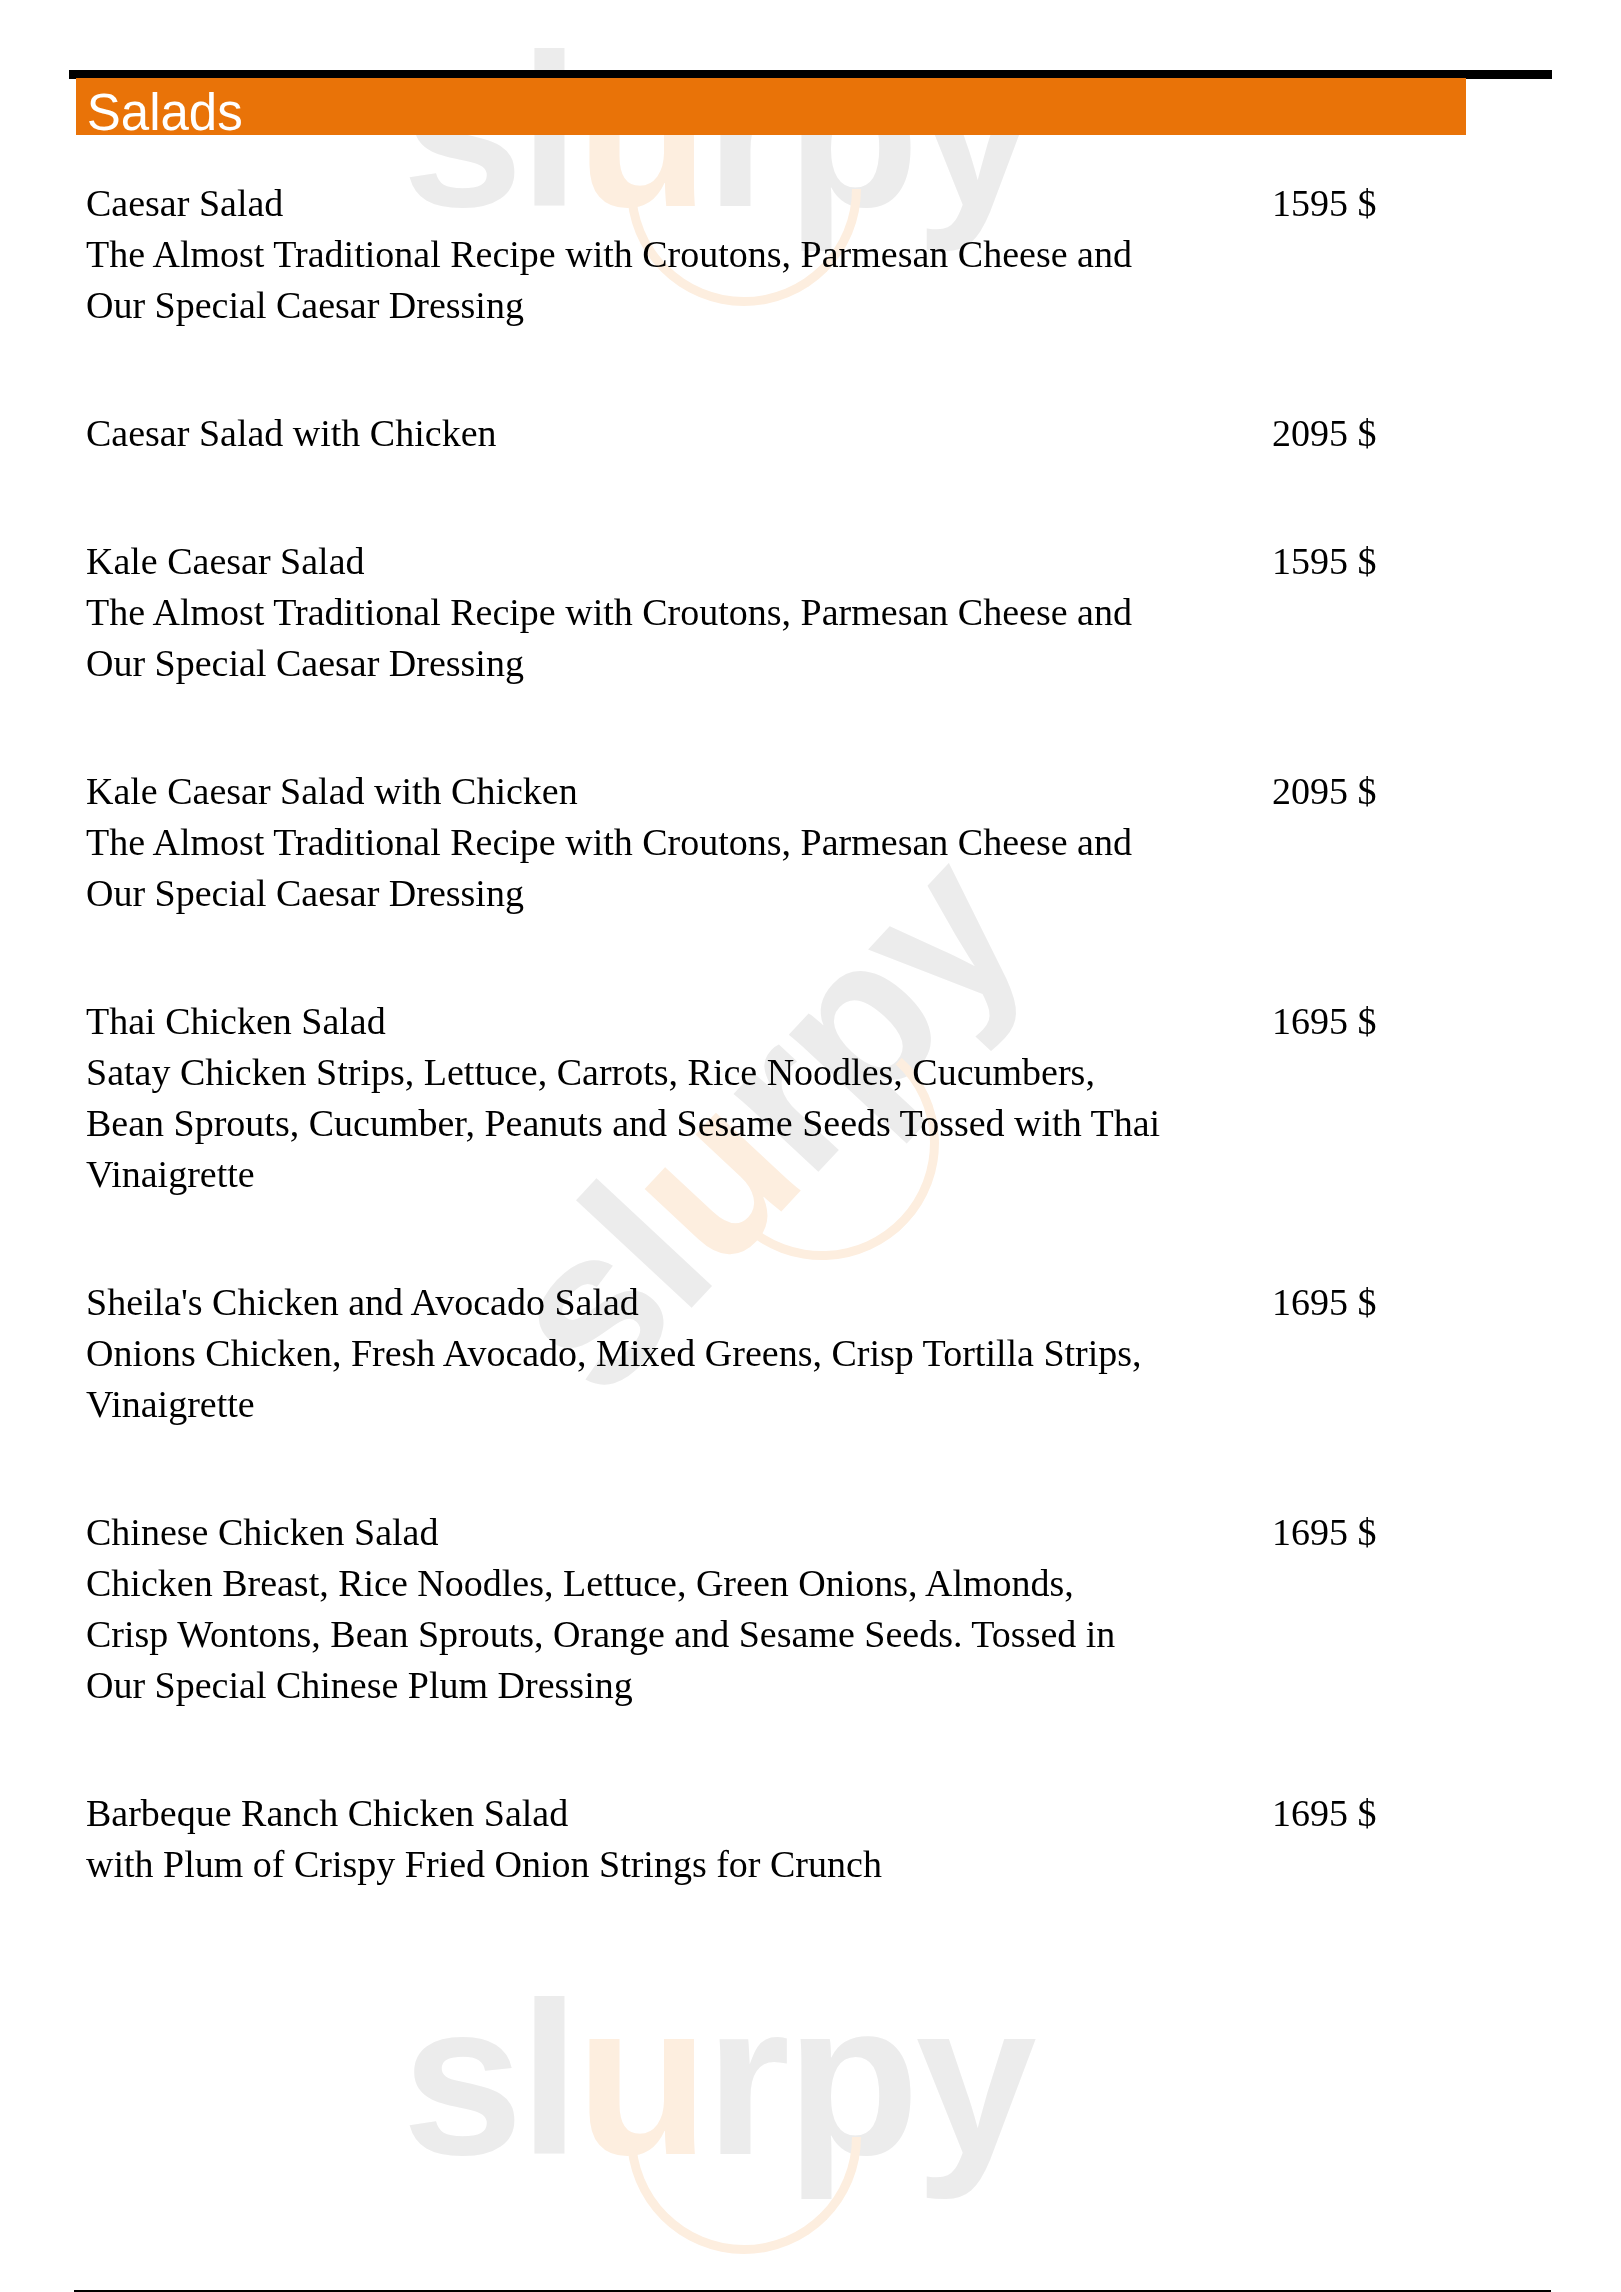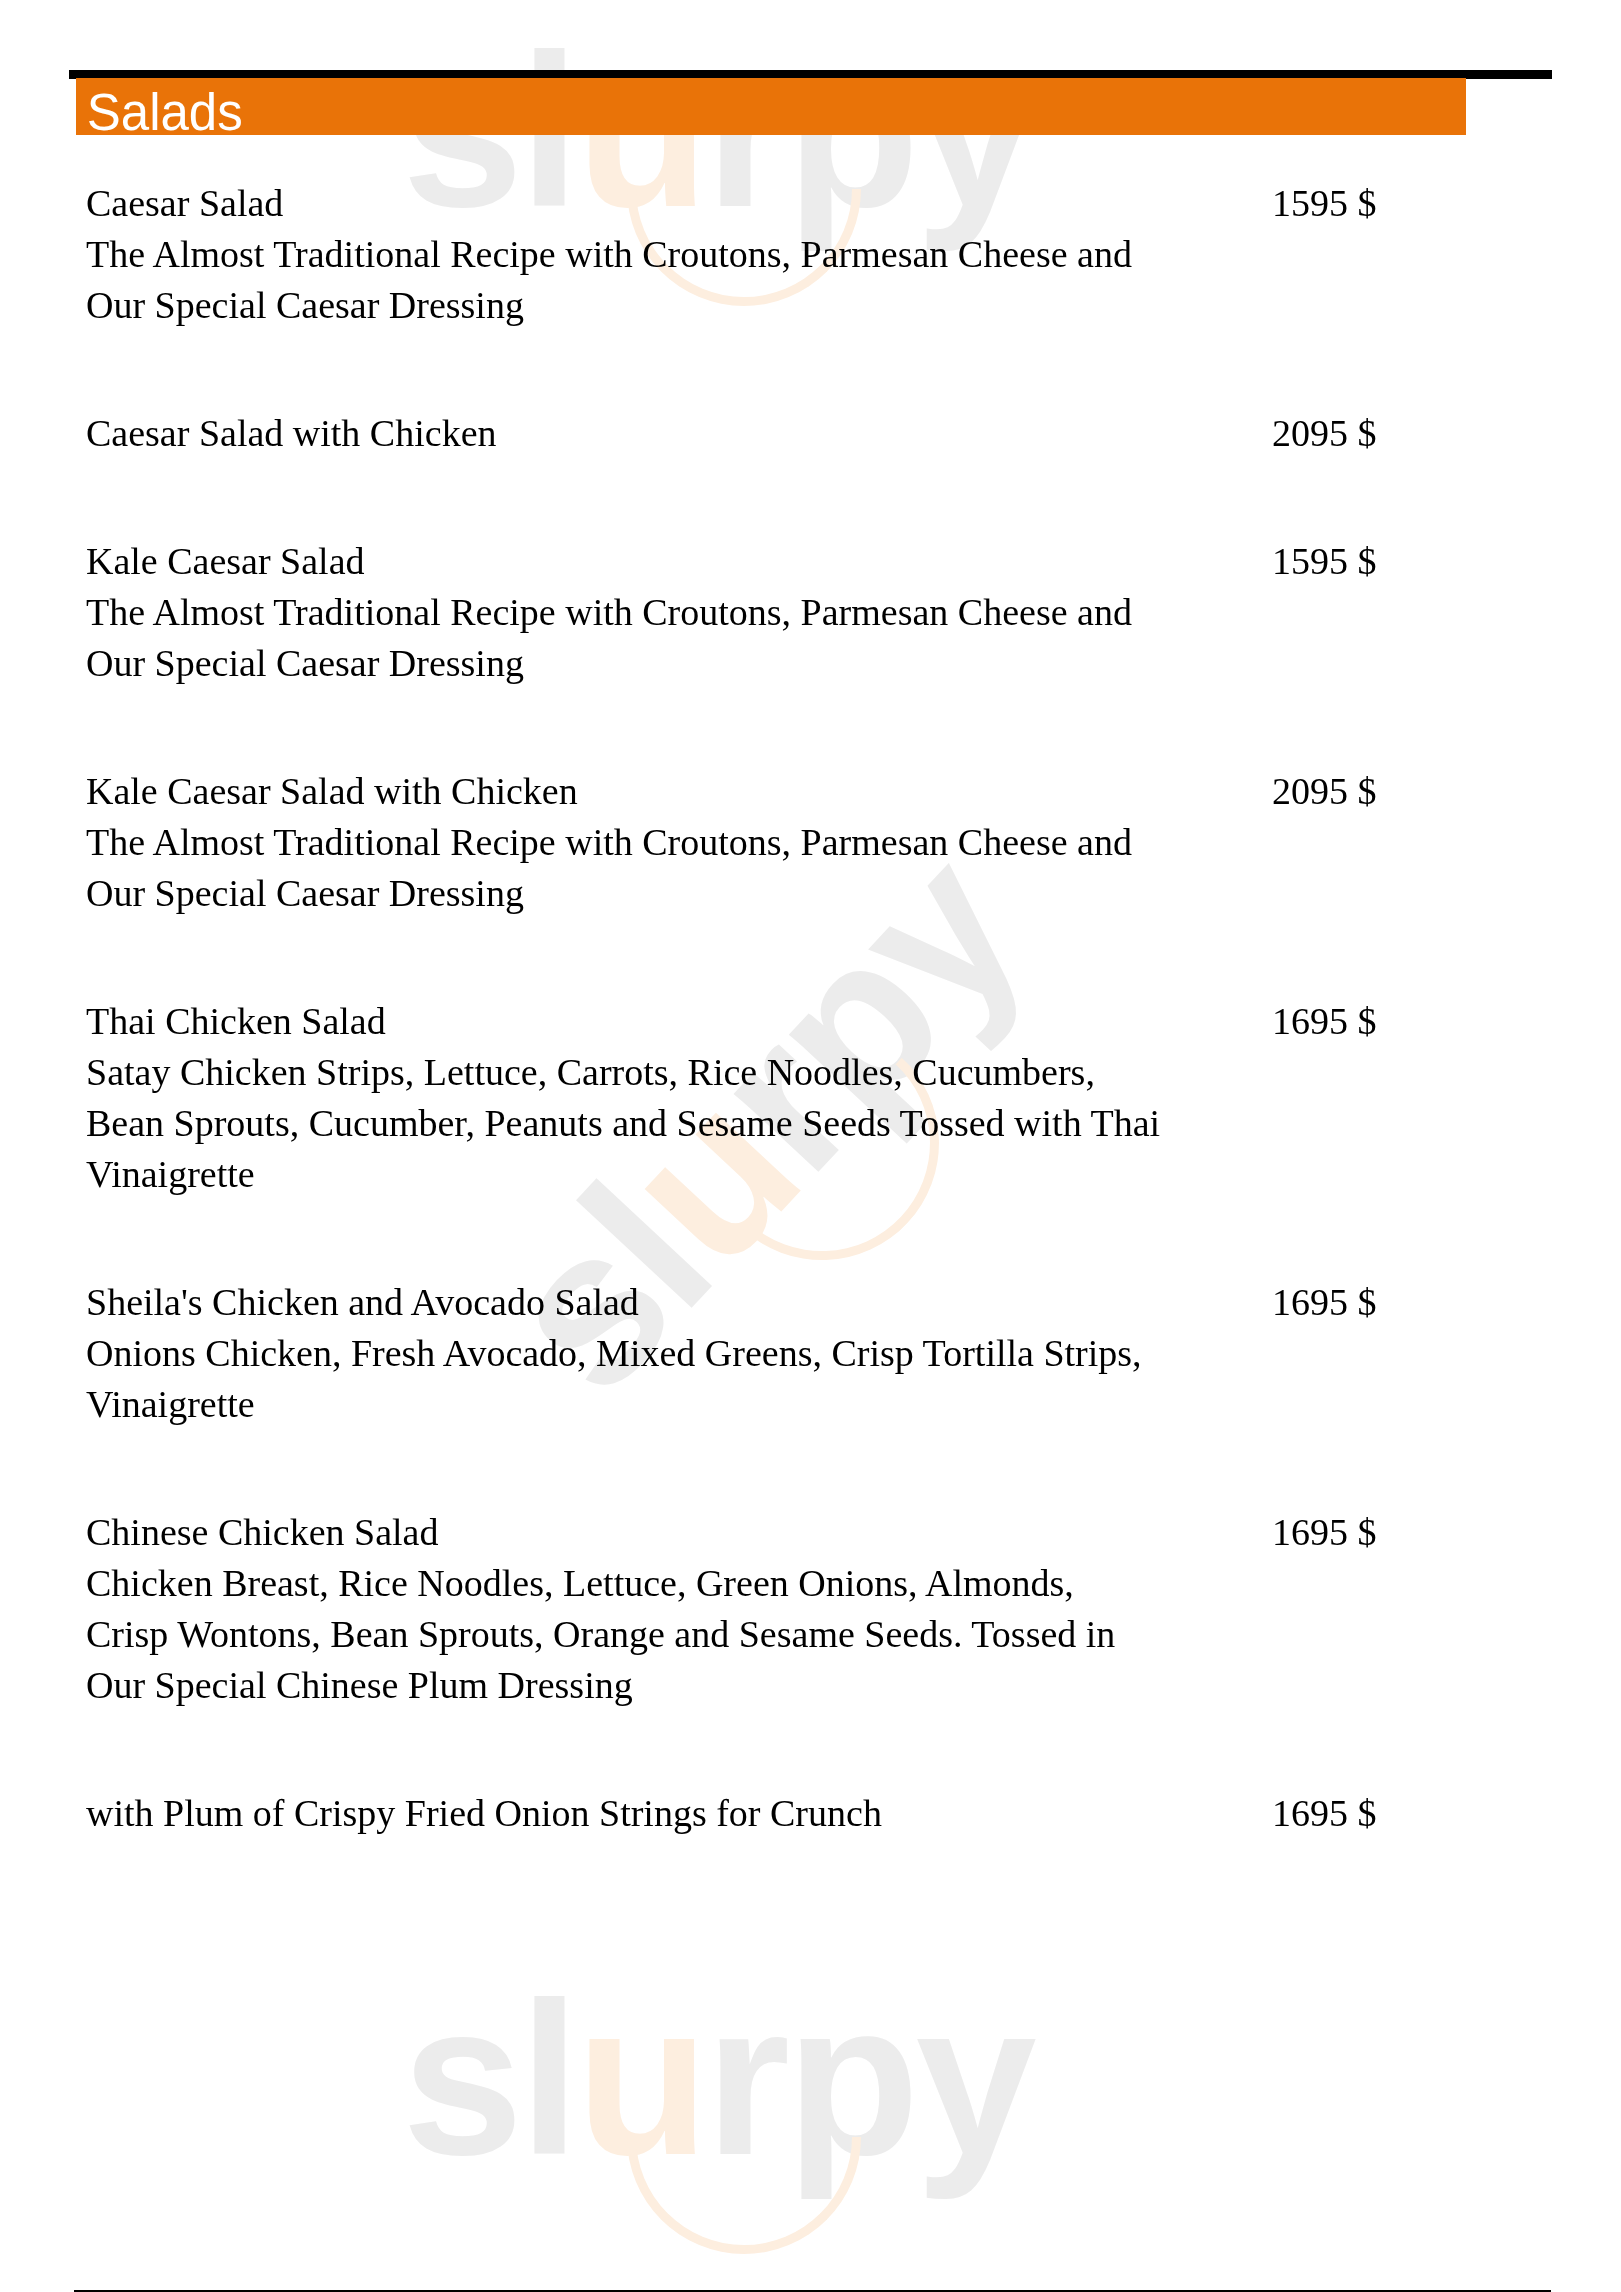--- a/index.html
+++ b/index.html
@@ -174,19 +174,20 @@
 
   <div class="menu-item">
     <span class="item-name">Chinese Chicken Salad</span>
     <span class="item-desc-line">Chicken Breast, Rice Noodles, Lettuce, Green Onions, Almonds,</span>
     <span class="item-desc-line">Crisp Wontons, Bean Sprouts, Orange and Sesame Seeds. Tossed in</span>
     <span class="item-desc-line">Our Special Chinese Plum Dressing</span>
     <span class="item-price">1695 $</span>
   </div>
 
   <div class="menu-item">
+    <span class="item-name">Barbeque Ranch Chicken Salad</span>
     <span class="item-desc-line">with Plum of Crispy Fried Onion Strings for Crunch</span>
     <span class="item-price">1695 $</span>
   </div>
 </div>
 
 <div class="bottom-rule"></div>
 
 
 </body></html>

